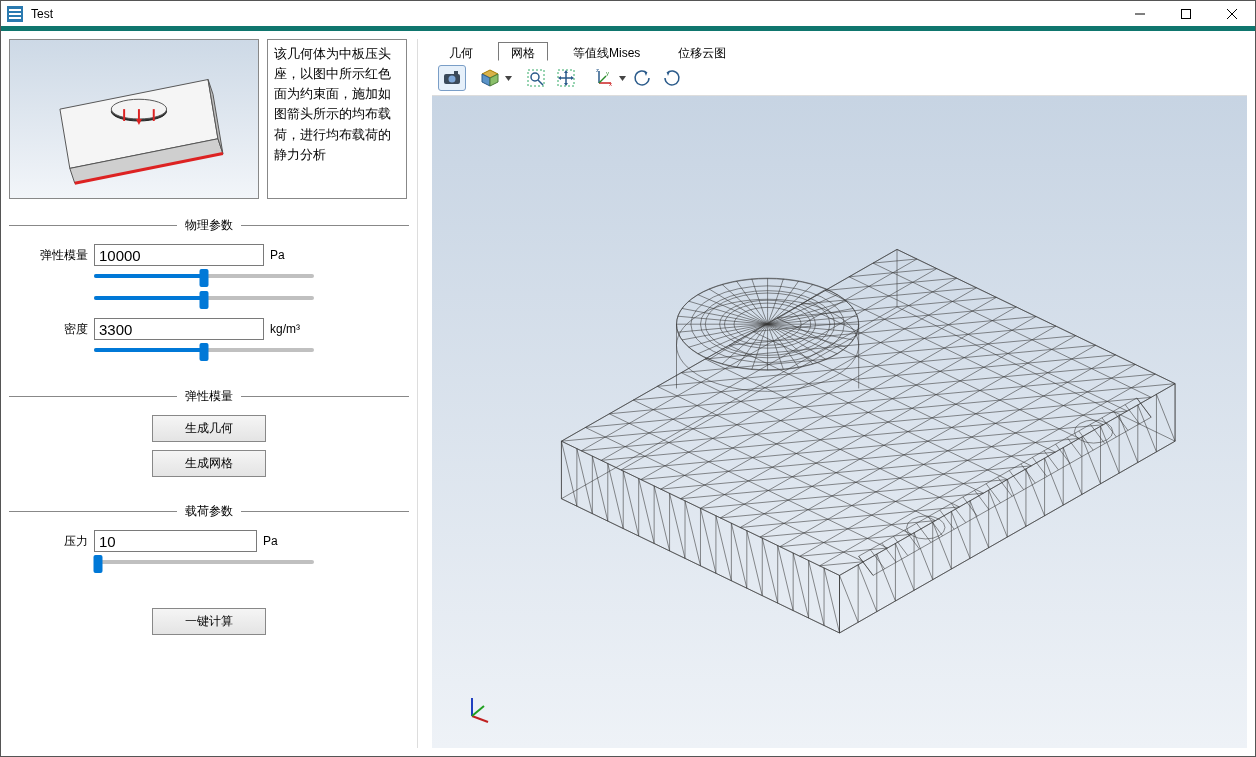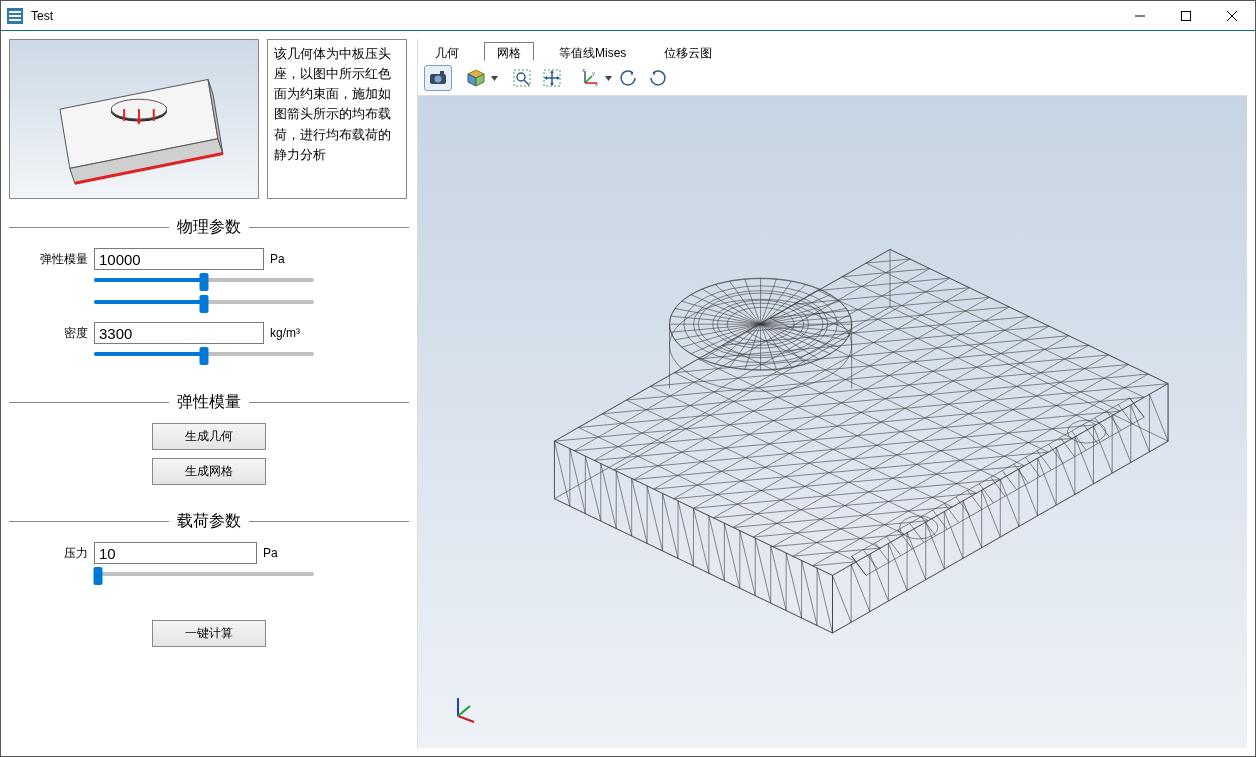--- a/index.html
+++ b/index.html
@@ -1,54 +1,54 @@
 <!DOCTYPE html>
 <html><head>
 <meta charset="utf-8">
 <style>
 * { box-sizing: border-box; margin: 0; padding: 0; }
 body { font-family: "Microsoft YaHei", "SimSun", sans-serif; font-size: 12px; background: #fff; width: 1256px; height: 757px; overflow: hidden; display: flex; flex-direction: column; border: 1px solid #555; }
 
 
-.titlebar { height: 30px; background: #fff; display: flex; align-items: center; border-bottom: 1px solid #0f766e; }
+.titlebar { height: 30px; background: #fff; display: flex; align-items: center; border-bottom: 5px solid #0f766e; }
 .titlebar .app-icon { width: 16px; height: 16px; margin: 0 6px; background: #2a7ab0; display: inline-block; position: relative; }
 .titlebar .app-icon::before { content: ''; position: absolute; top: 3px; left: 2px; width: 12px; height: 2px; background: #fff; box-shadow: 0 4px 0 #fff, 0 8px 0 #fff; }
 .titlebar .title { flex: 0 0 auto; margin-left: 2px; }
 .titlebar .spacer { flex: 1; }
 .titlebar .winbtn { width: 46px; height: 30px; display: flex; align-items: center; justify-content: center; color: #000; }
 .winbtn svg { width: 10px; height: 10px; }
 
 
 .content { flex: 1; display: flex; padding: 8px; gap: 8px; }
 .left-panel { width: 400px; display: flex; flex-direction: column; gap: 8px; }
 .top-row { display: flex; gap: 8px; }
 .preview-box { border: 1px solid #888; width: 250px; height: 160px; background: linear-gradient(to bottom, #cdd9e6 0%, #f2f5f9 100%); position: relative; overflow: hidden; }
 .preview-box svg { width:100%; height:100%; }
 .desc-box { border: 1px solid #888; padding: 4px 6px; width: 140px; height: 160px; font-size: 13px; line-height: 1.55; }
 
 
 .section { margin-top: 4px; }
 .section-heading { display: flex; align-items: center; margin: 6px 0 10px; }
 .section-heading .line { flex: 1; border-top: 1px solid #888; }
-.section-heading .label { padding: 0 8px; font-size: 16px; }
+.section-heading .label { padding: 0 8px; font-size: 12px; }
 
 .param-row { display: flex; align-items: center; margin: 8px 30px; }
 .param-label { width: 55px; text-align: right; padding-right: 6px; }
 .param-input { width: 170px; border: 1px solid #7a7a7a; padding: 2px 4px; height: 22px; font-size: 15px; background:#fff; }
 .param-unit { margin-left: 6px; }
 .slider-wrap { margin: 2px 85px 18px 85px; }
 .slider { width: 220px; height: 4px; background: #c0c0c0; position: relative; border-radius: 2px; }
 .slider .fill { position: absolute; left: 0; top: 0; height: 4px; background: #0078d7; border-radius: 2px; }
 .slider .thumb { position: absolute; top: -5px; width: 9px; height: 18px; background: #0078d7; border-radius: 2px; transform: translateX(-50%); }
 
 .btn { display: inline-block; padding: 4px 32px; border: 1px solid #888; background: linear-gradient(#f5f5f5,#e4e4e4); font-size: 12px; cursor: default; }
 .btn-row { text-align: center; margin: 8px 0; }
 
 
-.right-panel { flex: 1; display: flex; flex-direction: column; border-left: 1px solid #ddd; }
+.right-panel { flex: 1; display: flex; flex-direction: column; border-left: 1px solid #ddd; padding-left: 14px; }
 .tabs { display: flex; gap: 12px; padding: 3px 4px 0 4px; height: 22px; }
 .tab { padding: 2px 12px; font-size: 12px; border: 1px solid transparent; }
 .tab.active { border: 1px solid #7a7a7a; border-bottom: 1px solid #fff; background:#fff; }
 .toolbar { display: flex; align-items: center; padding: 4px 6px; gap: 2px; border-bottom: 1px solid #ddd; }
 .tb-btn { width: 28px; height: 26px; display:flex; align-items:center; justify-content:center; border:1px solid transparent; }
 .tb-btn.boxed { border:1px solid #7a9ec7; background:#e6f0fa; border-radius:3px; }
 .tb-sep { width: 6px; }
 .tb-btn svg { width: 20px; height: 20px; }
 .tb-drop { width: 8px; height: 26px; display:flex; align-items:center; justify-content:center; margin-left:-2px; }
 .tb-drop svg { width:7px; height:5px; }

